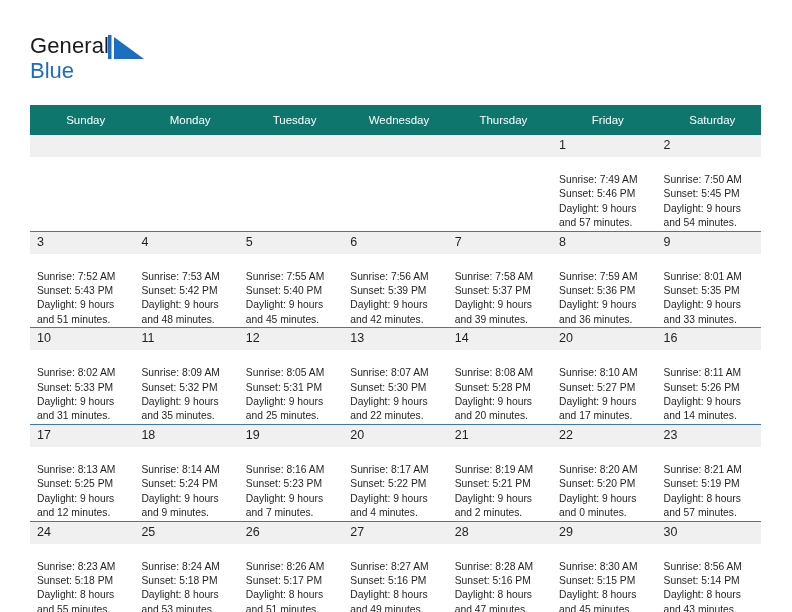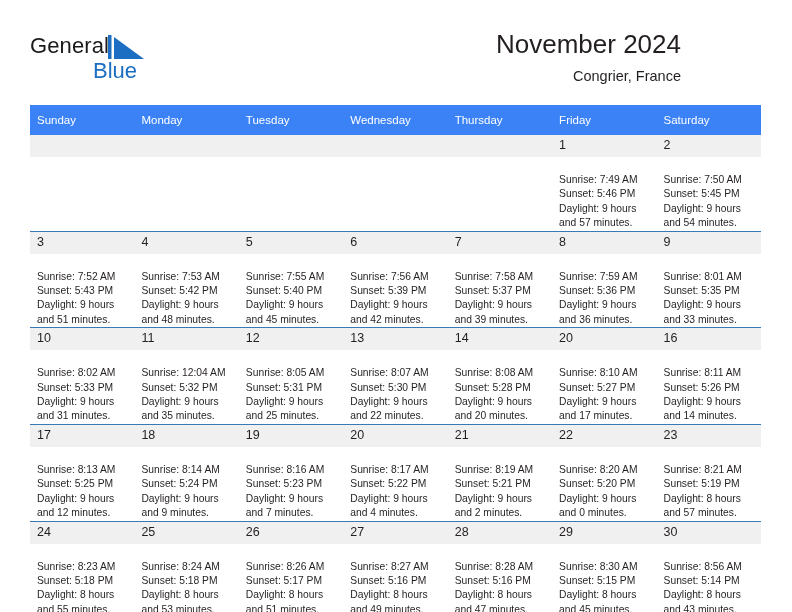--- a/index.html
+++ b/index.html
@@ -50,21 +50,20 @@
     left: 78px;
     top: 1px;
     width: 40px;
     height: 24px;
   }
   .brand-line2 {
     display: block;
     font-size: 22px;
     color: #1b6ec2;
     line-height: 24px;
-    margin-left: 63px;
     margin-top: 1px;
   }
 
   .title-block {
     position: absolute;
     right: 0;
     top: 0;
     text-align: right;
   }
   .cal-title {
@@ -84,25 +83,25 @@
   
   .calendar {
     position: absolute;
     left: 30px;
     top: 105px;
     width: 731px;
     border-collapse: collapse;
     table-layout: fixed;
   }
   .calendar th {
-    background: #3b82f6;
+    background: #0f766e;
     color: #ffffff;
     font-size: 11.5px;
     font-weight: normal;
-    text-align: left;
+    text-align: center;
     padding: 5px 0 5px 7px;
     height: 20px;
     line-height: 14px;
     border: none;
   }
   .calendar td {
     vertical-align: top;
     padding: 0;
     border: none;
     border-top: 1px solid #3a79b8;
@@ -147,24 +146,20 @@
       <span class="brand-line1">General</span>
       <span class="brand-mark">
         <svg width="40" height="24" viewBox="0 0 40 24" aria-hidden="true">
           <rect x="0" y="0" width="3.5" height="24" fill="#1b6ec2"></rect>
           <polygon points="6,24 6,2 36,24" fill="#1b6ec2"></polygon>
         </svg>
       </span>
       <span class="brand-line2">Blue</span>
     </div>
 
-    <div class="title-block">
-      <div class="cal-title">November 2024</div>
-      <div class="cal-subtitle">Congrier, France</div>
-    </div>
 
   </div>
 
   <table class="calendar">
     <thead>
       <tr>
         <th>Sunday</th>
         <th>Monday</th>
         <th>Tuesday</th>
         <th>Wednesday</th>
@@ -280,21 +275,21 @@
             <div class="daybody">
               <div class="line">Sunrise: 8:02 AM</div>
               <div class="line">Sunset: 5:33 PM</div>
               <div class="line">Daylight: 9 hours</div>
               <div class="line">and 31 minutes.</div>
             </div>
           </td>
           <td>
             <div class="daynum">11</div>
             <div class="daybody">
-              <div class="line">Sunrise: 12:04 AM</div>
+              <div class="line">Sunrise: 8:09 AM</div>
               <div class="line">Sunset: 5:32 PM</div>
               <div class="line">Daylight: 9 hours</div>
               <div class="line">and 35 minutes.</div>
             </div>
           </td>
           <td>
             <div class="daynum">12</div>
             <div class="daybody">
               <div class="line">Sunrise: 8:05 AM</div>
               <div class="line">Sunset: 5:31 PM</div>

